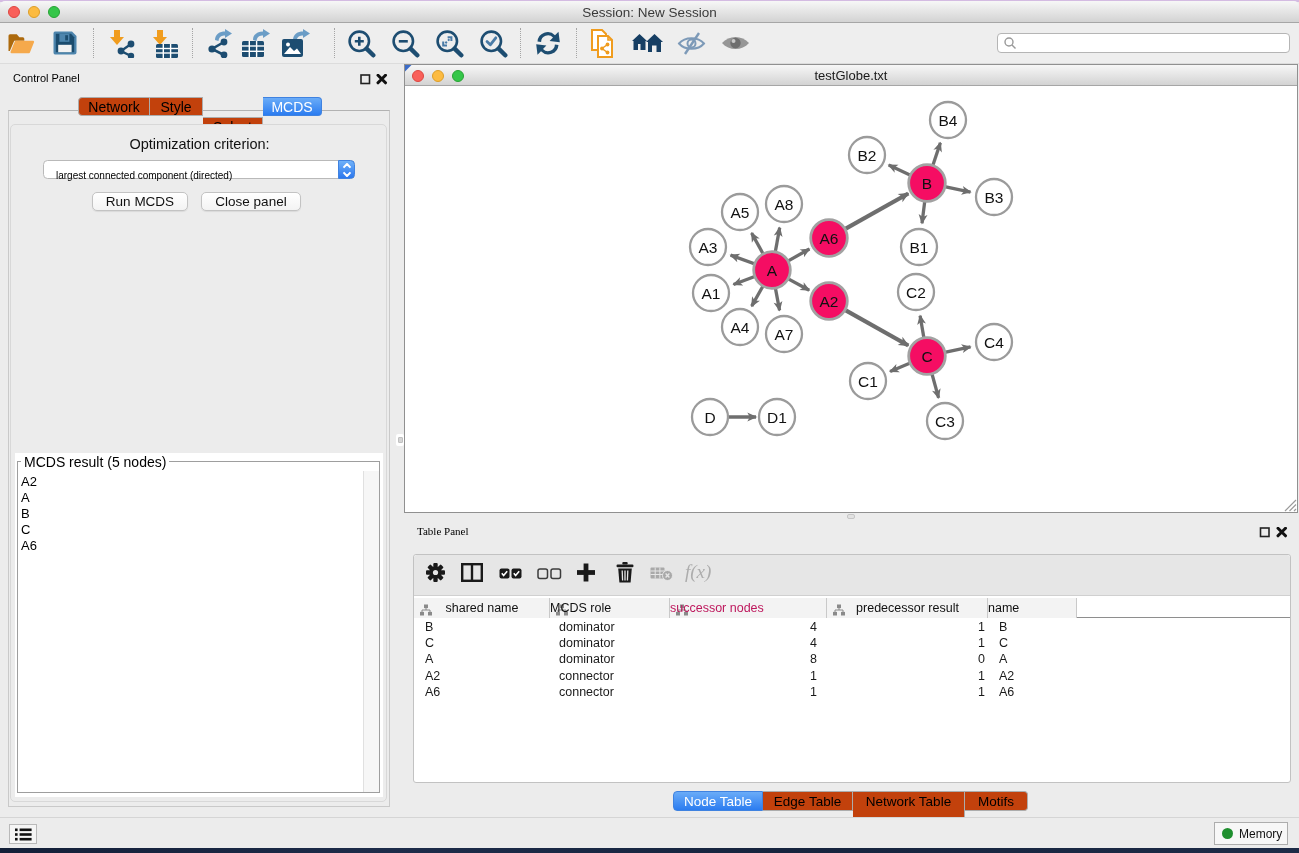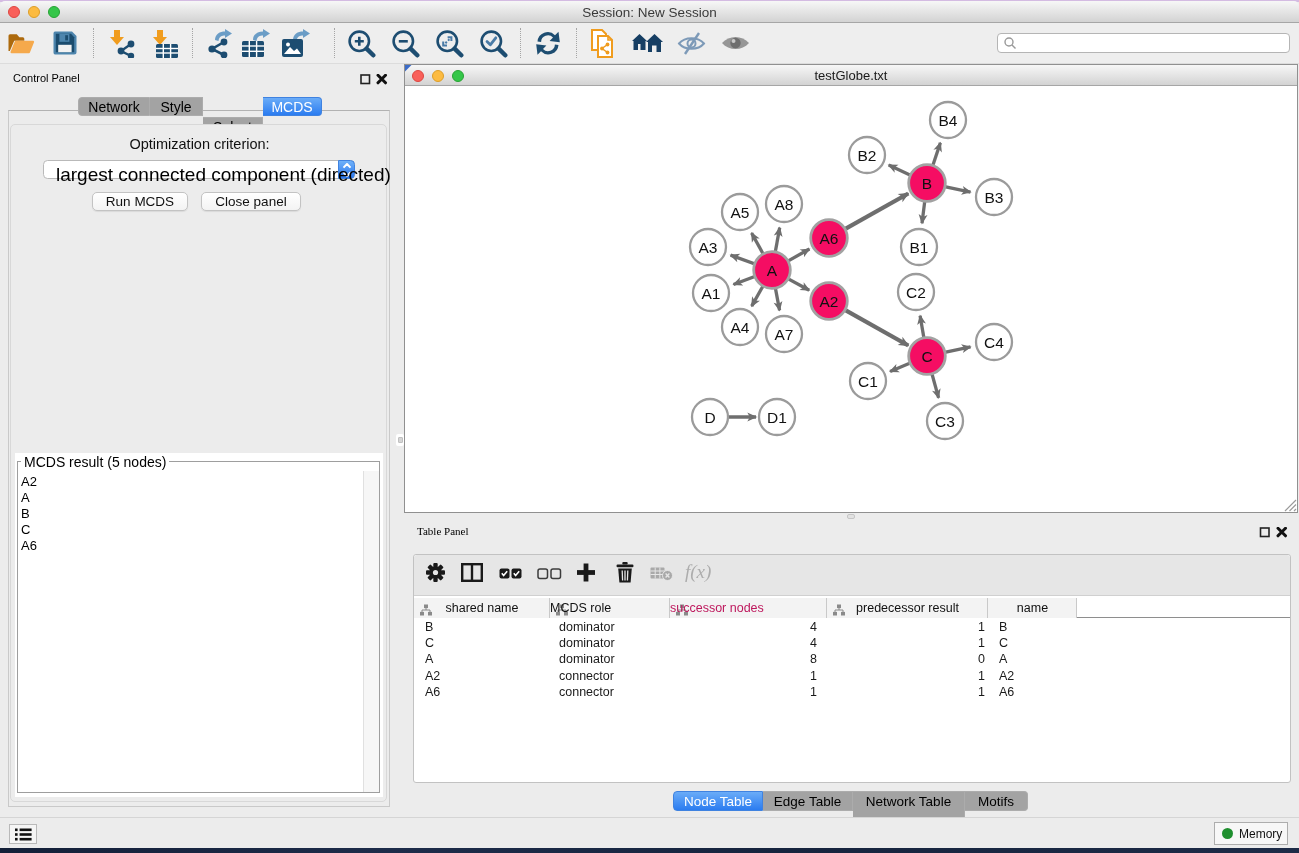--- a/index.html
+++ b/index.html
@@ -2,21 +2,21 @@
 <html><head>
 <meta charset="utf-8">
 <style>
   * { margin:0; padding:0; box-sizing:border-box; }
   html,body { width:1299px; height:853px; overflow:hidden; }
   body { font-family:"Liberation Sans", sans-serif; background:#ececec; position:relative; color:#1a1a1a; }
   .abs { position:absolute; }
   .tl { border-radius:50%; position:absolute; width:12px; height:12px; }
   .titlebar { background:linear-gradient(#f7f7f7,#d3d3d3); border-bottom:1px solid #a6a6a6; }
   .paneltitle { font-size:11px; color:#000000; }
-  .tab { position:absolute; top:0; height:19px; background:#a3a3a3; border:1px solid #acacac; border-left:none;
+  .tab { position:absolute; top:0; height:19px; background:#c2410c; border:1px solid #acacac; border-left:none;
          font-size:14px; line-height:18px; text-align:center; color:#000; }
   .tabsel { background:linear-gradient(#6aacf8,#2b7cf0); color:#fff; border-color:#3f82e0; }
   .btn { position:absolute; background:linear-gradient(#ffffff,#f3f3f3); border:1px solid #c3c3c3; border-radius:5px;
          font-size:13.5px; text-align:center; color:#111; box-shadow:0 1px 1px rgba(0,0,0,0.08); }
   .hdricon { display:inline-block; vertical-align:-1px; }
   .trow { position:absolute; font-size:12.5px; height:16.2px; line-height:16.2px; white-space:nowrap; }
 </style>
 </head>
 <body>
 
@@ -160,21 +160,21 @@
 
 <div class="abs" style="left:10px;top:124px;width:377px;height:678px;border:1px solid #d8d8d8;border-radius:5px;background:#ececec"></div>
 <div class="abs" style="left:0px;top:136px;width:399px;text-align:center;font-size:14.5px;color:#111">Optimization criterion:</div>
 
 <div class="abs" style="left:43px;top:160px;width:312px;height:19px;background:#fff;border:1px solid #b9b9b9;border-radius:4.5px;"></div>
 <div class="abs" style="left:338px;top:160px;width:17px;height:19px;border-radius:0 4.5px 4.5px 0;background:linear-gradient(#6fb1f9,#2b77ee);border:1px solid #3f82e0"></div>
 <svg class="abs" style="left:340.5px;top:162.5px" width="12" height="14">
   <path d="M2.5,4.6 L6,1 L9.5,4.6" stroke="#fff" stroke-width="2" fill="none" stroke-linejoin="round"></path>
   <path d="M2.5,9.4 L6,13 L9.5,9.4" stroke="#fff" stroke-width="2" fill="none" stroke-linejoin="round"></path>
 </svg>
-<div class="abs" style="left:56px;top:164px;font-size:19px;color:#000">largest connected component (directed)</div>
+<div class="abs" style="left:56px;top:170px;font-size:10px;color:#000">largest connected component (directed)</div>
 
 <div class="btn" style="left:92px;top:192px;width:96px;height:19px;line-height:18px;">Run MCDS</div>
 <div class="btn" style="left:201px;top:192px;width:100px;height:19px;line-height:18px;">Close panel</div>
 
 <div class="abs" style="left:15px;top:453px;width:368px;height:344px;background:#fff;"></div>
 <div class="abs" style="left:17px;top:461px;width:363px;height:332px;border:1px solid #9e9e9e;"></div>
 <div class="abs" style="left:21px;top:454px;background:#fff;padding:0 3px;font-size:14px;color:#000">MCDS result (5 nodes)</div>
 <div class="abs" style="left:363px;top:471px;width:16px;height:321px;background:#f6f6f6;border-left:1px solid #e0e0e0;"></div>
 <div class="abs" style="left:21px;top:474px;font-size:13px;line-height:16px;color:#000">A2<br>A<br>B<br>C<br>A6</div>
 
@@ -372,21 +372,21 @@
 <div class="abs" style="left:833px;top:601px;"><svg class="hdricon" width="12" height="12" viewBox="0 0 12 12">
       <g fill="#8a8a8a">
         <rect x="4" y="0.5" width="4" height="3.6"></rect>
         <rect x="0" y="7.9" width="4" height="3.6"></rect>
         <rect x="8" y="7.9" width="4" height="3.6"></rect>
       </g>
       <path d="M6,4 L6,6 M2,8 L2,6 L10,6 L10,8" stroke="#8a8a8a" stroke-width="1" fill="none"></path>
     </svg></div>
 <div class="abs" style="left:827px;top:601px;width:161px;text-align:center;font-size:12.5px;color:#111">predecessor result</div>
 <div class="abs" style="left:988px;top:598px;width:89px;height:20px;border-right:1px solid #c9c9c9"></div>
-<div class="abs" style="left:988px;top:601px;width:89px;text-align:center;font-size:12.5px;color:#111">name</div>
+<div class="abs" style="left:988px;top:601px;width:89px;text-align:left;font-size:12.5px;color:#111">name</div>
 
 <div class="trow" style="left:425px;top:619px;">B</div>
 <div class="trow" style="left:559px;top:619px;">dominator</div>
 <div class="trow" style="left:737px;top:619px;width:80px;text-align:right">4</div>
 <div class="trow" style="left:905px;top:619px;width:80px;text-align:right">1</div>
 <div class="trow" style="left:999px;top:619px;">B</div>
 <div class="trow" style="left:425px;top:635.2px;">C</div>
 <div class="trow" style="left:559px;top:635.2px;">dominator</div>
 <div class="trow" style="left:737px;top:635.2px;width:80px;text-align:right">4</div>
 <div class="trow" style="left:905px;top:635.2px;width:80px;text-align:right">1</div>

